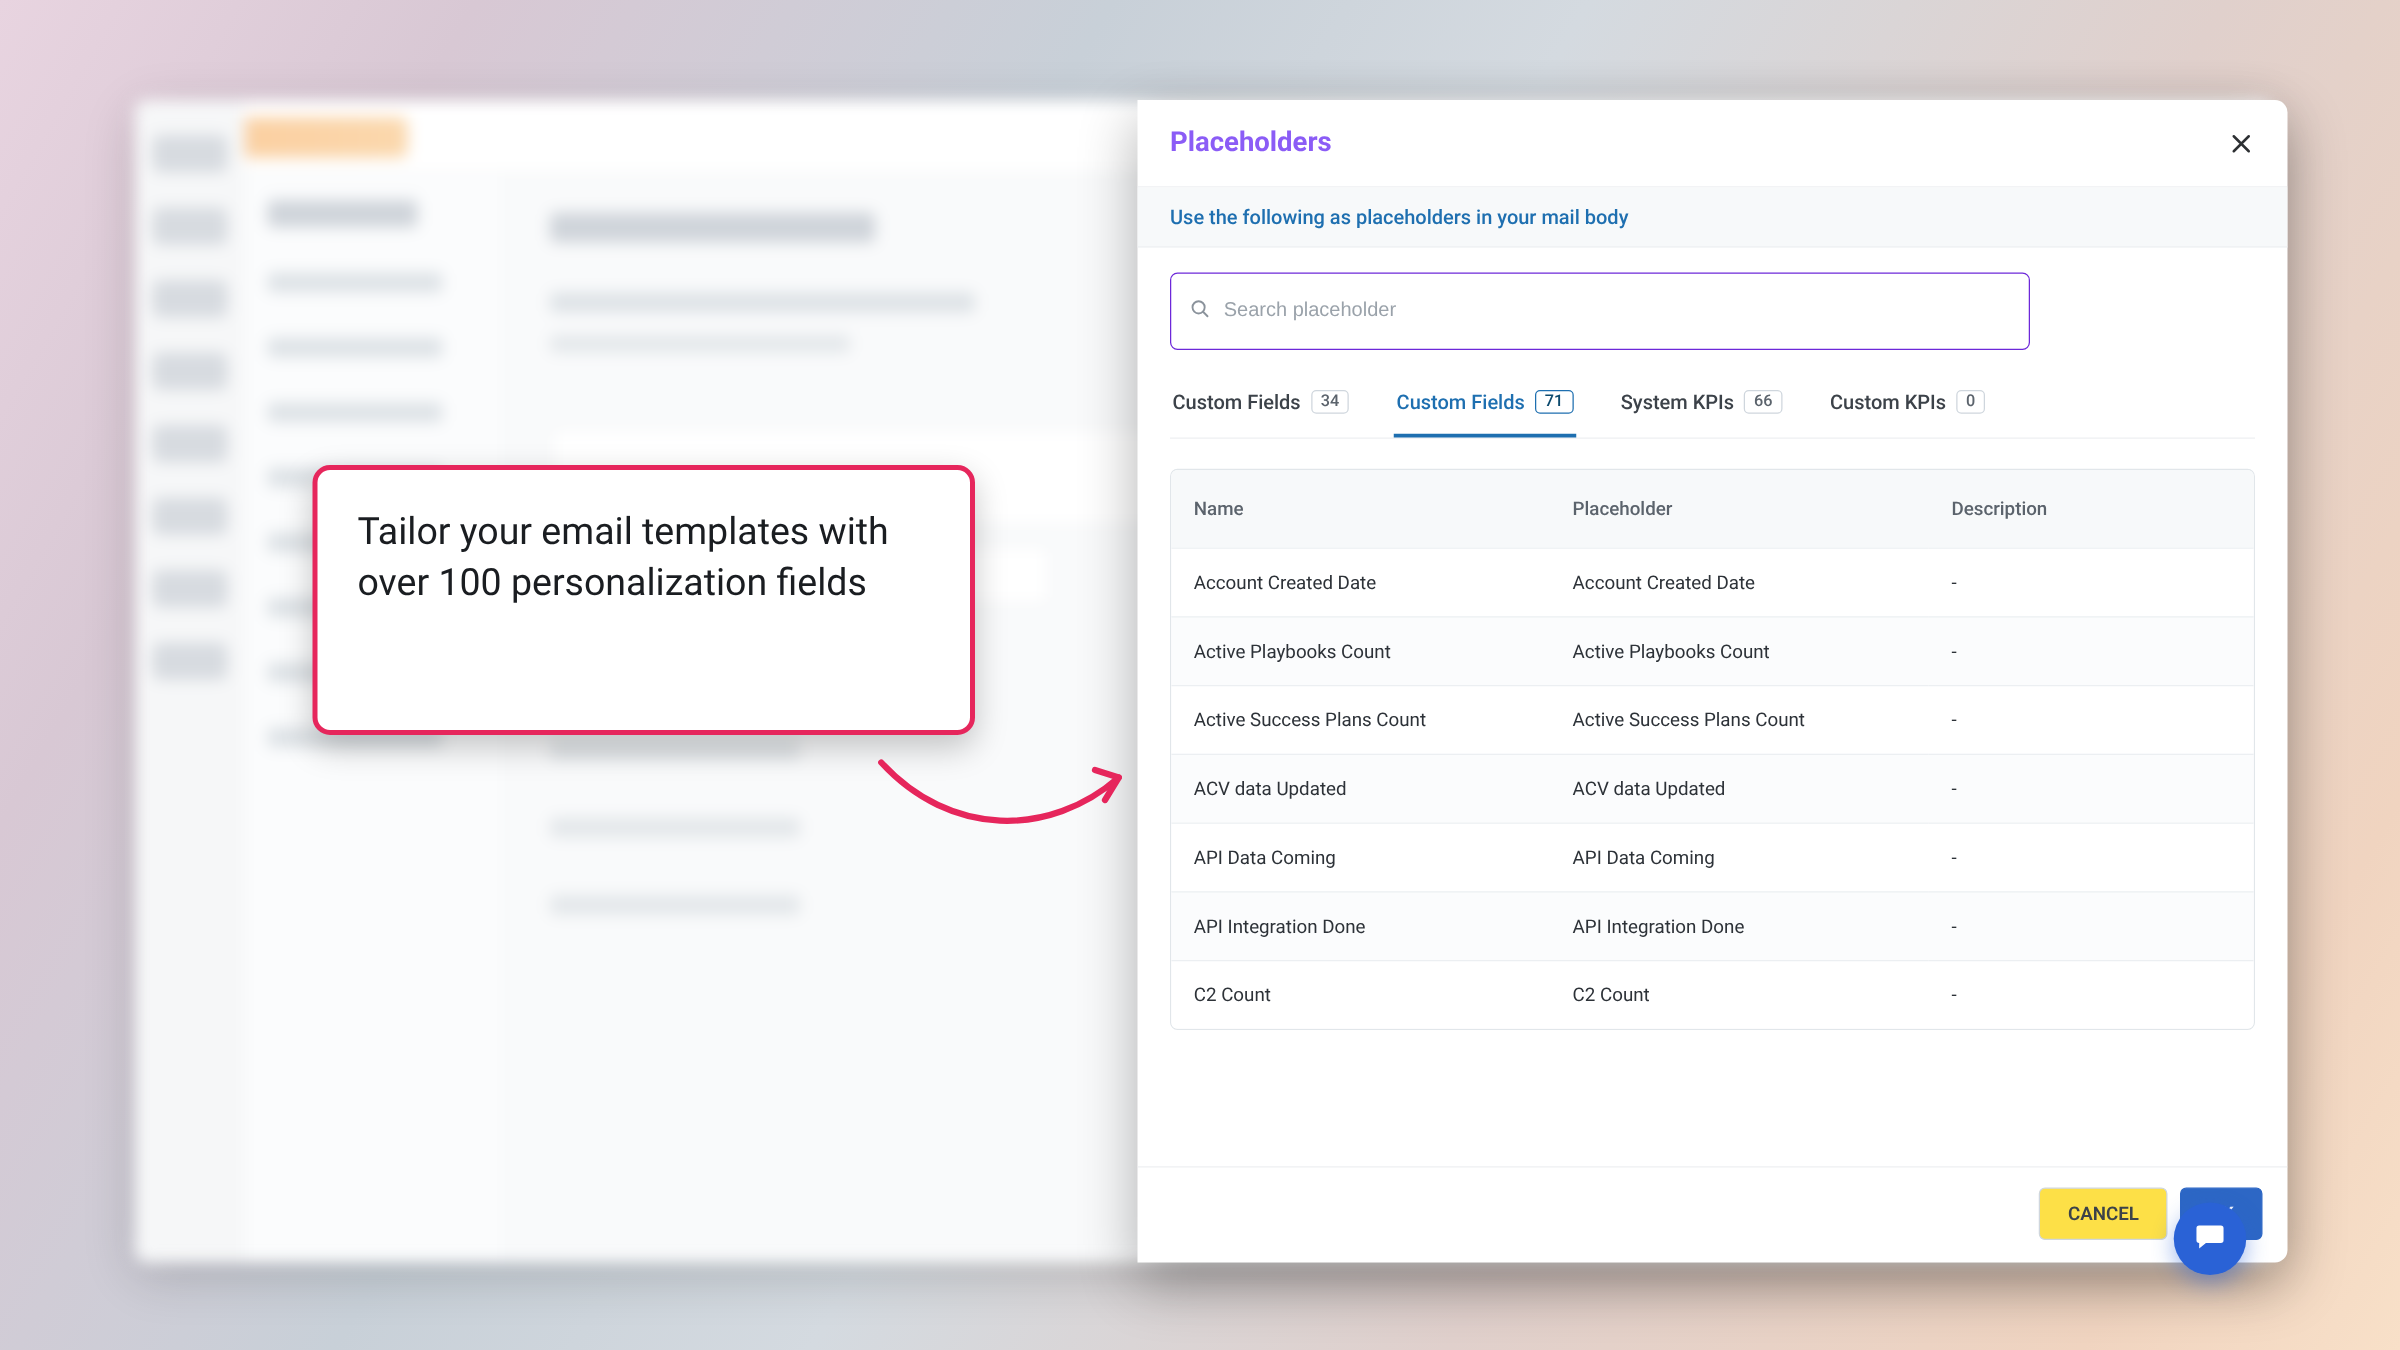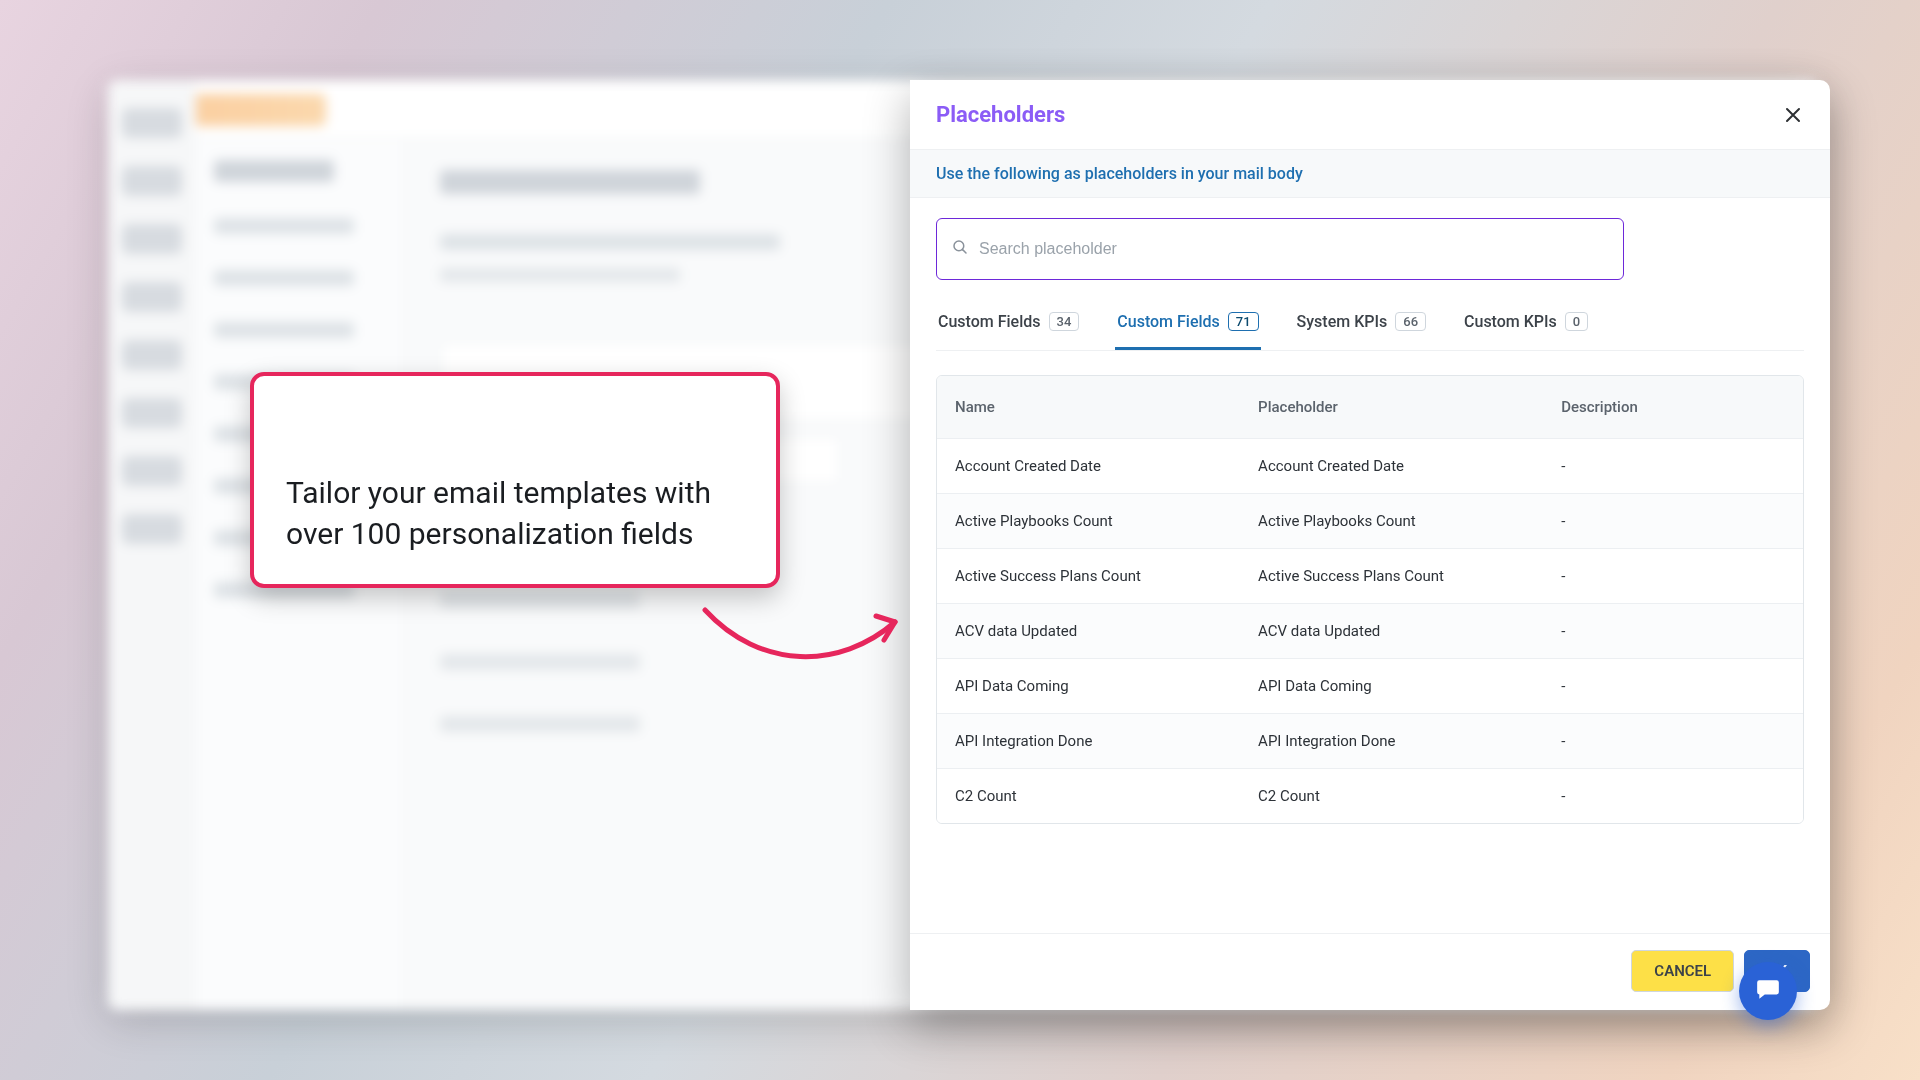--- a/index.html
+++ b/index.html
@@ -140,21 +140,21 @@
   
   .callout {
     position:absolute;
     left: 250px; top: 372px;
     width: 530px; height: 216px;
     background:#fff;
     border:4px solid #e6265c;
     border-radius:14px;
     box-shadow: 0 10px 26px rgba(0,0,0,0.22);
     padding: 30px 32px;
-    display:flex; align-items:flex-end;
+    display:flex; align-items:flex-start;
   }
   .callout p { font-size:30px; line-height:1.35; color:#1a1d21; font-weight:400; }
   .arrow {
     position:absolute;
     left: 700px; top: 600px;
     width: 210px; height: 70px;
     color:#e6265c;
   }
 
   

